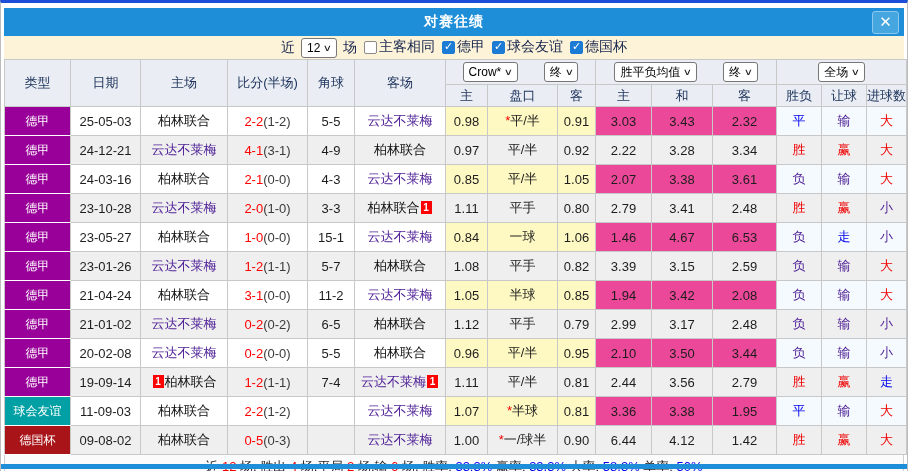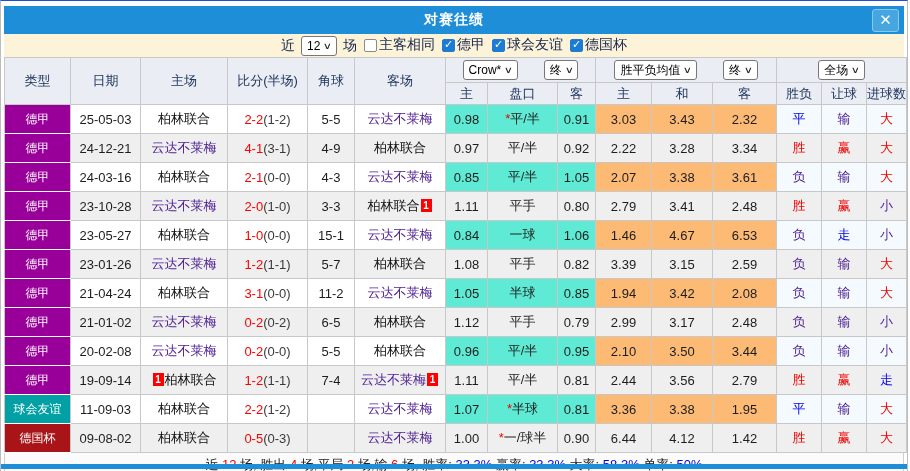--- a/index.html
+++ b/index.html
@@ -1,18 +1,18 @@
 <!DOCTYPE html>
 <html><head>
 <meta charset="utf-8">
 <style>
   html,body{margin:0;padding:0;width:910px;height:471px;overflow:hidden;background:#fff;
     font-family:"Liberation Sans","DejaVu Sans",sans-serif;}
   .window{width:908px;height:471px;border-left:1px solid #bdbdbd;border-right:1px solid #bdbdbd;
-    border-top:1px solid #1d4ed8;box-sizing:border-box;position:relative;background:#fff;}
+    border-top:3px solid #1d4ed8;box-sizing:border-box;position:relative;background:#fff;}
   
   .titlebar{margin:5px 3px 0;height:28px;background:#1E8ED8;display:flex;align-items:center;
     justify-content:center;position:relative;}
   .title{color:#fff;font-weight:bold;font-size:14px;letter-spacing:1px;}
   .close-btn{position:absolute;right:5px;top:3px;width:25px;height:21px;background:#46A6E0;
     border:1px solid #8AC8EE;border-radius:3px;color:#fff;font-weight:bold;text-align:center;
     line-height:19px;font-size:15px;cursor:pointer;}
   
   .filterbar{margin:0 3px;height:23px;background:#FCF3D8;display:flex;align-items:center;
     justify-content:center;font-size:14px;color:#17264f;}
@@ -28,22 +28,22 @@
   
   table{border-collapse:collapse;margin:0 3px;table-layout:fixed;width:902px;}
   th,td{border:1px solid #C8C8C8;text-align:center;padding:0;overflow:hidden;white-space:nowrap;}
   thead th{background:#EAEDF3;color:#20365e;font-weight:normal;font-size:13px;}
   tr.hdr-a th{height:24px;}
   tr.hdr-b th{height:21px;}
   .dd-cell{display:flex;align-items:center;justify-content:center;gap:26px;}
   tbody td{height:28px;font-size:13px;color:#1d1d1d;background:#fff;}
   tbody tr.even td{background:#EFEFEF;}
   td.type{color:#fff;font-size:12px;border-bottom:1px solid #fff;border-top:1px solid #fff;}
-  tbody tr td.oc{background:#5eead4;}
-  tbody tr td.ac{background:#fdba74;}
+  tbody tr td.oc{background:#fef9c3;}
+  tbody tr td.ac{background:#ec4899;}
   tbody tr td.rcol{background:#F4FAFD;}
   tbody tr.even td.oc,tbody tr.even td.ac,tbody tr.even td.rcol{background:#EFEFEF;}
   .ft{color:#FF0000;}
   .ht{color:#3a3a3a;}
   .c-green{color:#4c1d95;}
   .c-red{color:#F00000;}
   .c-blue{color:#0000EE;}
   .c-black{color:#111;text-align:right;}
   .rc-badge{display:inline-block;background:#FF0000;color:#fff;font-size:10px;font-weight:bold;
     width:11px;height:13px;line-height:13px;margin:0 1px;vertical-align:1px;}

